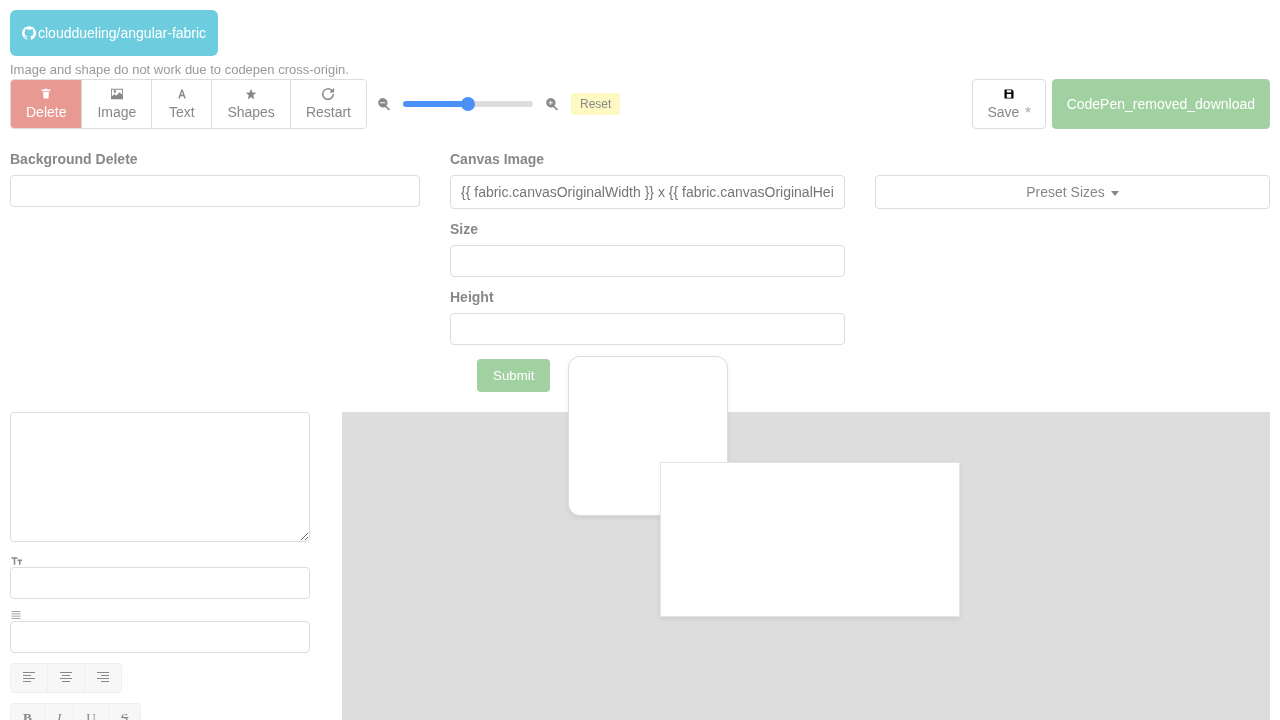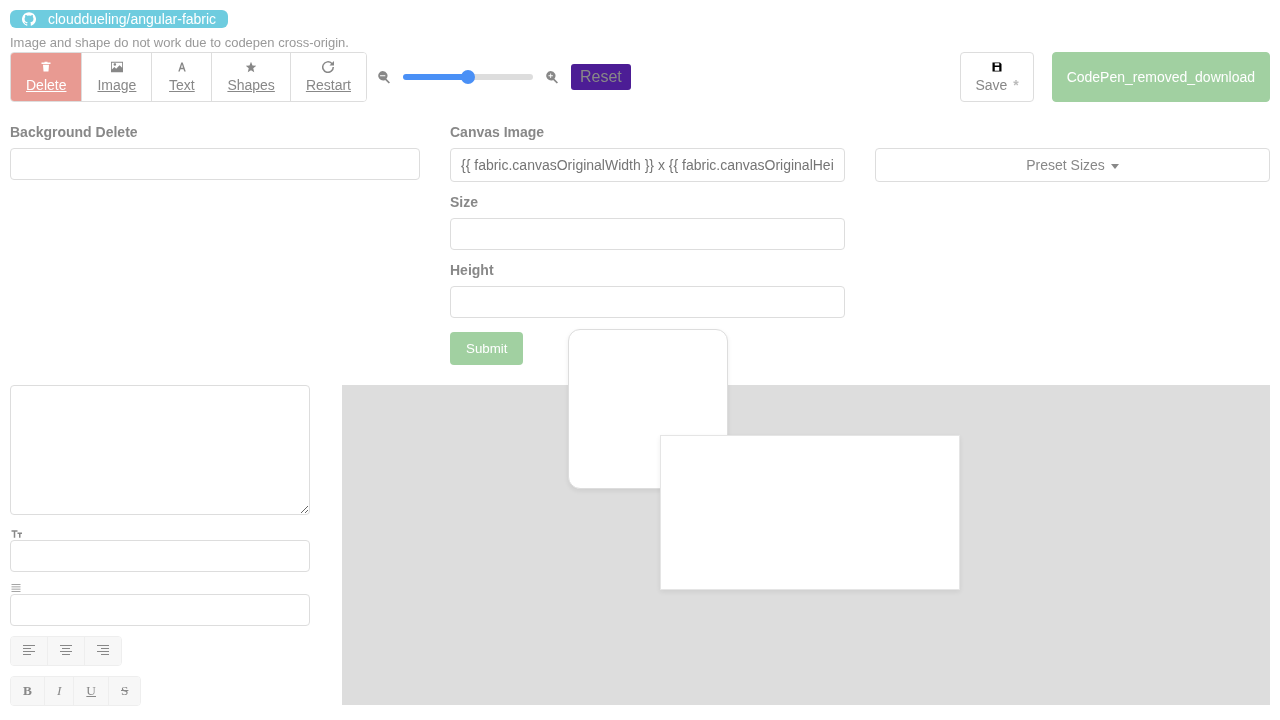--- a/index.html
+++ b/index.html
@@ -9,24 +9,24 @@
       color: #888;
       padding: 10px;
       width: 1280px;
       height: 720px;
       overflow: hidden;
       background: #fff;
     }
     .gh-link {
       display: inline-flex;
       align-items: center;
-      gap: 12px;
+      gap: 2px;
       background: #6eccdf;
       color: #fff;
-      padding: 1px 12px;
+      padding: 15px 12px;
       border-radius: 6px;
       font-size: 14px;
       text-decoration: none;
     }
     .gh-link svg { fill: #fff; }
     .note {
       color: #999;
       font-size: 13px;
       margin-top: 6px;
       margin-bottom: 2px;
@@ -55,21 +55,20 @@
       align-items: center;
       justify-content: center;
       padding: 8px 15px;
       color: #888;
       background: #fff;
       border-left: 1px solid #ddd;
       cursor: pointer;
       font-size: 14px;
       gap: 4px;
       min-width: 60px;
-      text-decoration: underline;
     }
     .seg .segbtn:first-child { border-left: none; }
     .seg .segbtn.danger { background: #e89a92; color: #fff; }
     .seg .segbtn svg { fill: currentColor; }
 
     .zoom-area {
       display: inline-flex;
       align-items: center;
       gap: 12px;
       margin-left: 10px;
@@ -89,30 +88,30 @@
       border-radius: 50%;
       background: #4a90f6;
     }
     .slider::-moz-range-thumb {
       width: 14px; height: 14px;
       border-radius: 50%;
       background: #4a90f6;
       border: none;
     }
     .reset-btn {
-      background: #4c1d95;
+      background: #fef9c3;
       border: none;
       border-radius: 3px;
       padding: 4px 9px;
       color: #888;
-      font-size: 16px;
-      cursor: pointer;
-    }
-
-    .right-buttons { display: flex; gap: 18px; }
+      font-size: 12px;
+      cursor: pointer;
+    }
+
+    .right-buttons { display: flex; gap: 6px; }
     .btn {
       display: inline-flex;
       flex-direction: column;
       align-items: center;
       justify-content: center;
       padding: 8px 14px;
       border: 1px solid #ddd;
       border-radius: 4px;
       background: #fff;
       color: #888;
@@ -172,20 +171,21 @@
     }
     .sub-field { margin-top: 12px; }
     .submit-btn {
       margin-top: 14px;
       background: #a1d0a1;
       color: #fff;
       border: none;
       border-radius: 4px;
       padding: 9px 16px;
       cursor: pointer;
+      margin-left: 27px;
     }
 
     .editor-row { display: grid; grid-template-columns: 300px 1fr; gap: 32px; margin-top: 20px; }
     .text-editor textarea { height: 130px; resize: both; }
     .tiny-label { margin-top: 10px; display: flex; align-items: center; gap: 4px; }
     .tiny-label svg { fill: #888; }
 
     .align-group, .style-group {
       display: inline-flex;
       border: 1px solid #eee;

